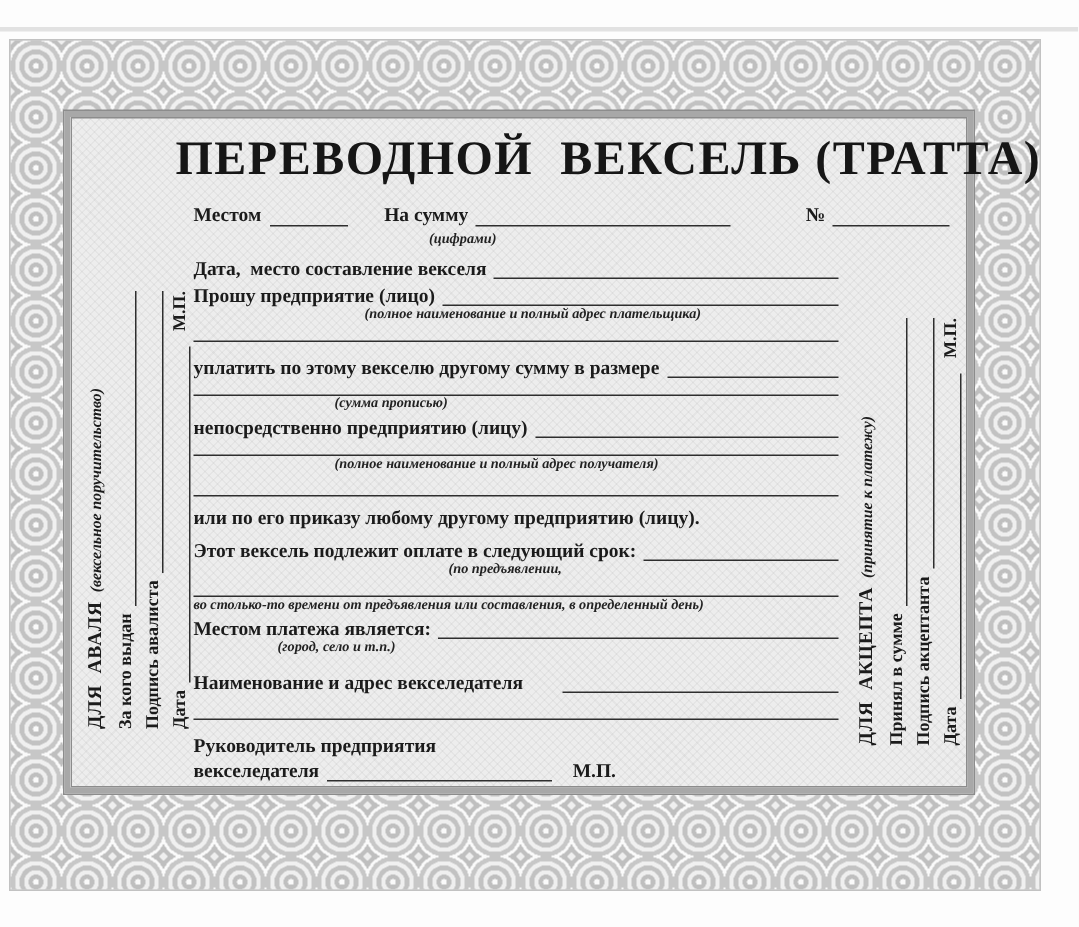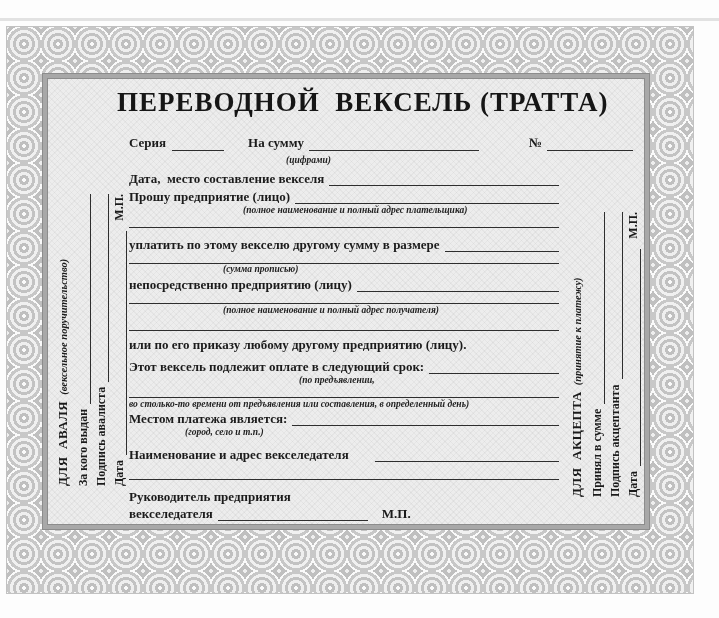--- a/index.html
+++ b/index.html
@@ -20,21 +20,21 @@
   
   .inner{position:absolute;left:36px;top:47px;width:598px;height:447px;
     background-color:#ededed;
     background-image:
       repeating-linear-gradient(45deg, rgba(120,120,120,0.07) 0 1px, transparent 1px 4px),
       repeating-linear-gradient(-45deg, rgba(120,120,120,0.07) 0 1px, transparent 1px 4px);
     border:4px solid #a8a8a8;
     box-shadow: inset 0 0 0 1px #8c8c8c, 0 0 0 1px #8c8c8c;}
 
   .title{position:absolute;left:70px;right:18px;top:9px;text-align:left;
-    font-weight:bold;font-size:27px;letter-spacing:1px;white-space:pre;color:#161616;}
+    font-weight:bold;font-size:32px;letter-spacing:1px;white-space:pre;color:#161616;}
 
   .header-row{position:absolute;left:82px;top:57px;width:504px;display:flex;align-items:flex-end;
     font-weight:bold;font-size:13px;white-space:pre;}
   .blank{border-bottom:1px solid #2e2e2e;height:13px;}
   .w52{width:52px;margin-left:6px;}
   .w170{width:170px;margin-left:5px;}
   .w150{width:150px;margin-left:5px;}
   .sp24{margin-left:24px;}
   .sp50{margin-left:50px;}
   .grow{flex:1;margin-left:5px;}
@@ -77,21 +77,21 @@
 
 <div class="page">
   <div class="streak"></div>
 
   <div class="certificate">
     <div class="inner">
 
       <div class="title">ПЕРЕВОДНОЙ  ВЕКСЕЛЬ (ТРАТТА)</div>
 
       <div class="header-row">
-        <span>Серия</span>
+        <span>Местом</span>
         <span class="blank w52"></span>
         <span class="sp24">На сумму</span>
         <span class="blank w170"></span>
         <span class="sp50">№</span>
         <span class="blank grow"></span>
       </div>
       <div class="hint hint-cifr">(цифрами)</div>
 
       <div class="rows">
         <div class="frow">

